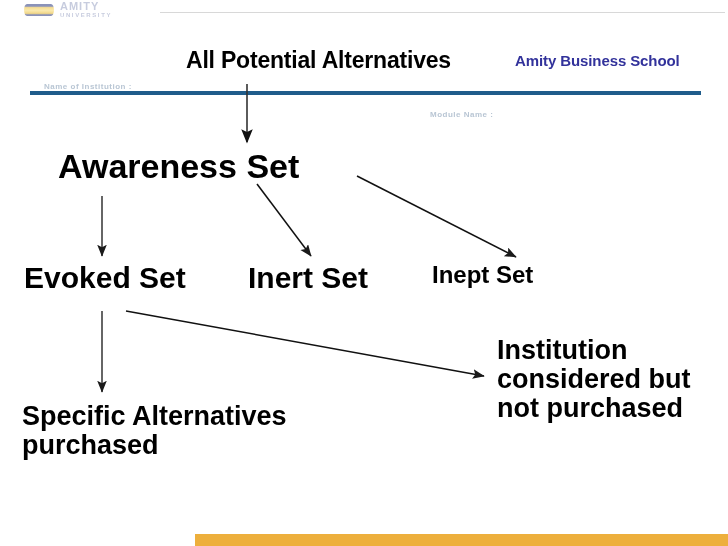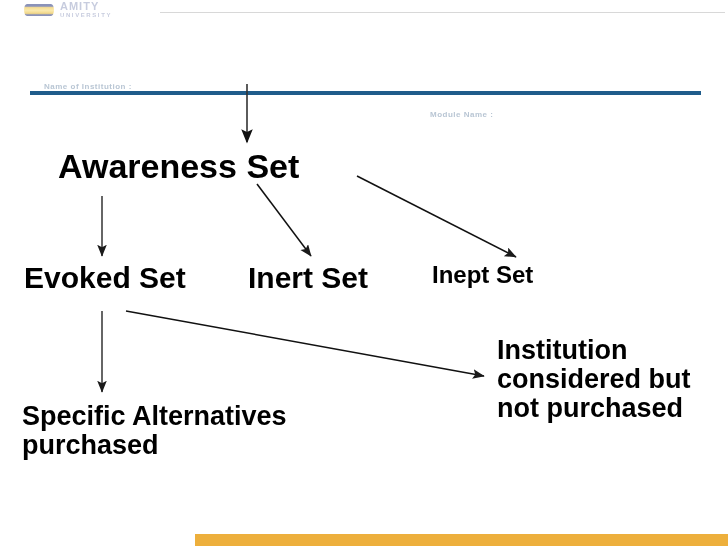--- a/index.html
+++ b/index.html
@@ -149,20 +149,22 @@
 
   <div class="logo-wrap">
     <div class="logo-emblem"></div>
     <div class="logo-text">
       <span class="l1">AMITY</span>
       <span class="l2">UNIVERSITY</span>
     </div>
   </div>
   <div class="logo-rule"></div>
 
+  <div class="slide-title">All Potential Alternatives</div>
+  <div class="school-name">Amity Business School</div>
 
   <div class="hdr-faint inst">Name of Institution :</div>
   <div class="hdr-faint module">Module Name :</div>
 
   <div class="blue-rule"></div>
 
   <svg class="arrows" viewBox="0 0 728 546" xmlns="http://www.w3.org/2000/svg">
     <defs>
       <marker id="ah" markerWidth="9" markerHeight="9" refX="7.5" refY="3.2" orient="auto" markerUnits="strokeWidth">
         <path d="M0,0 L8,3.2 L0,6.4 L1.6,3.2 z" fill="#1a1a1a"></path>

